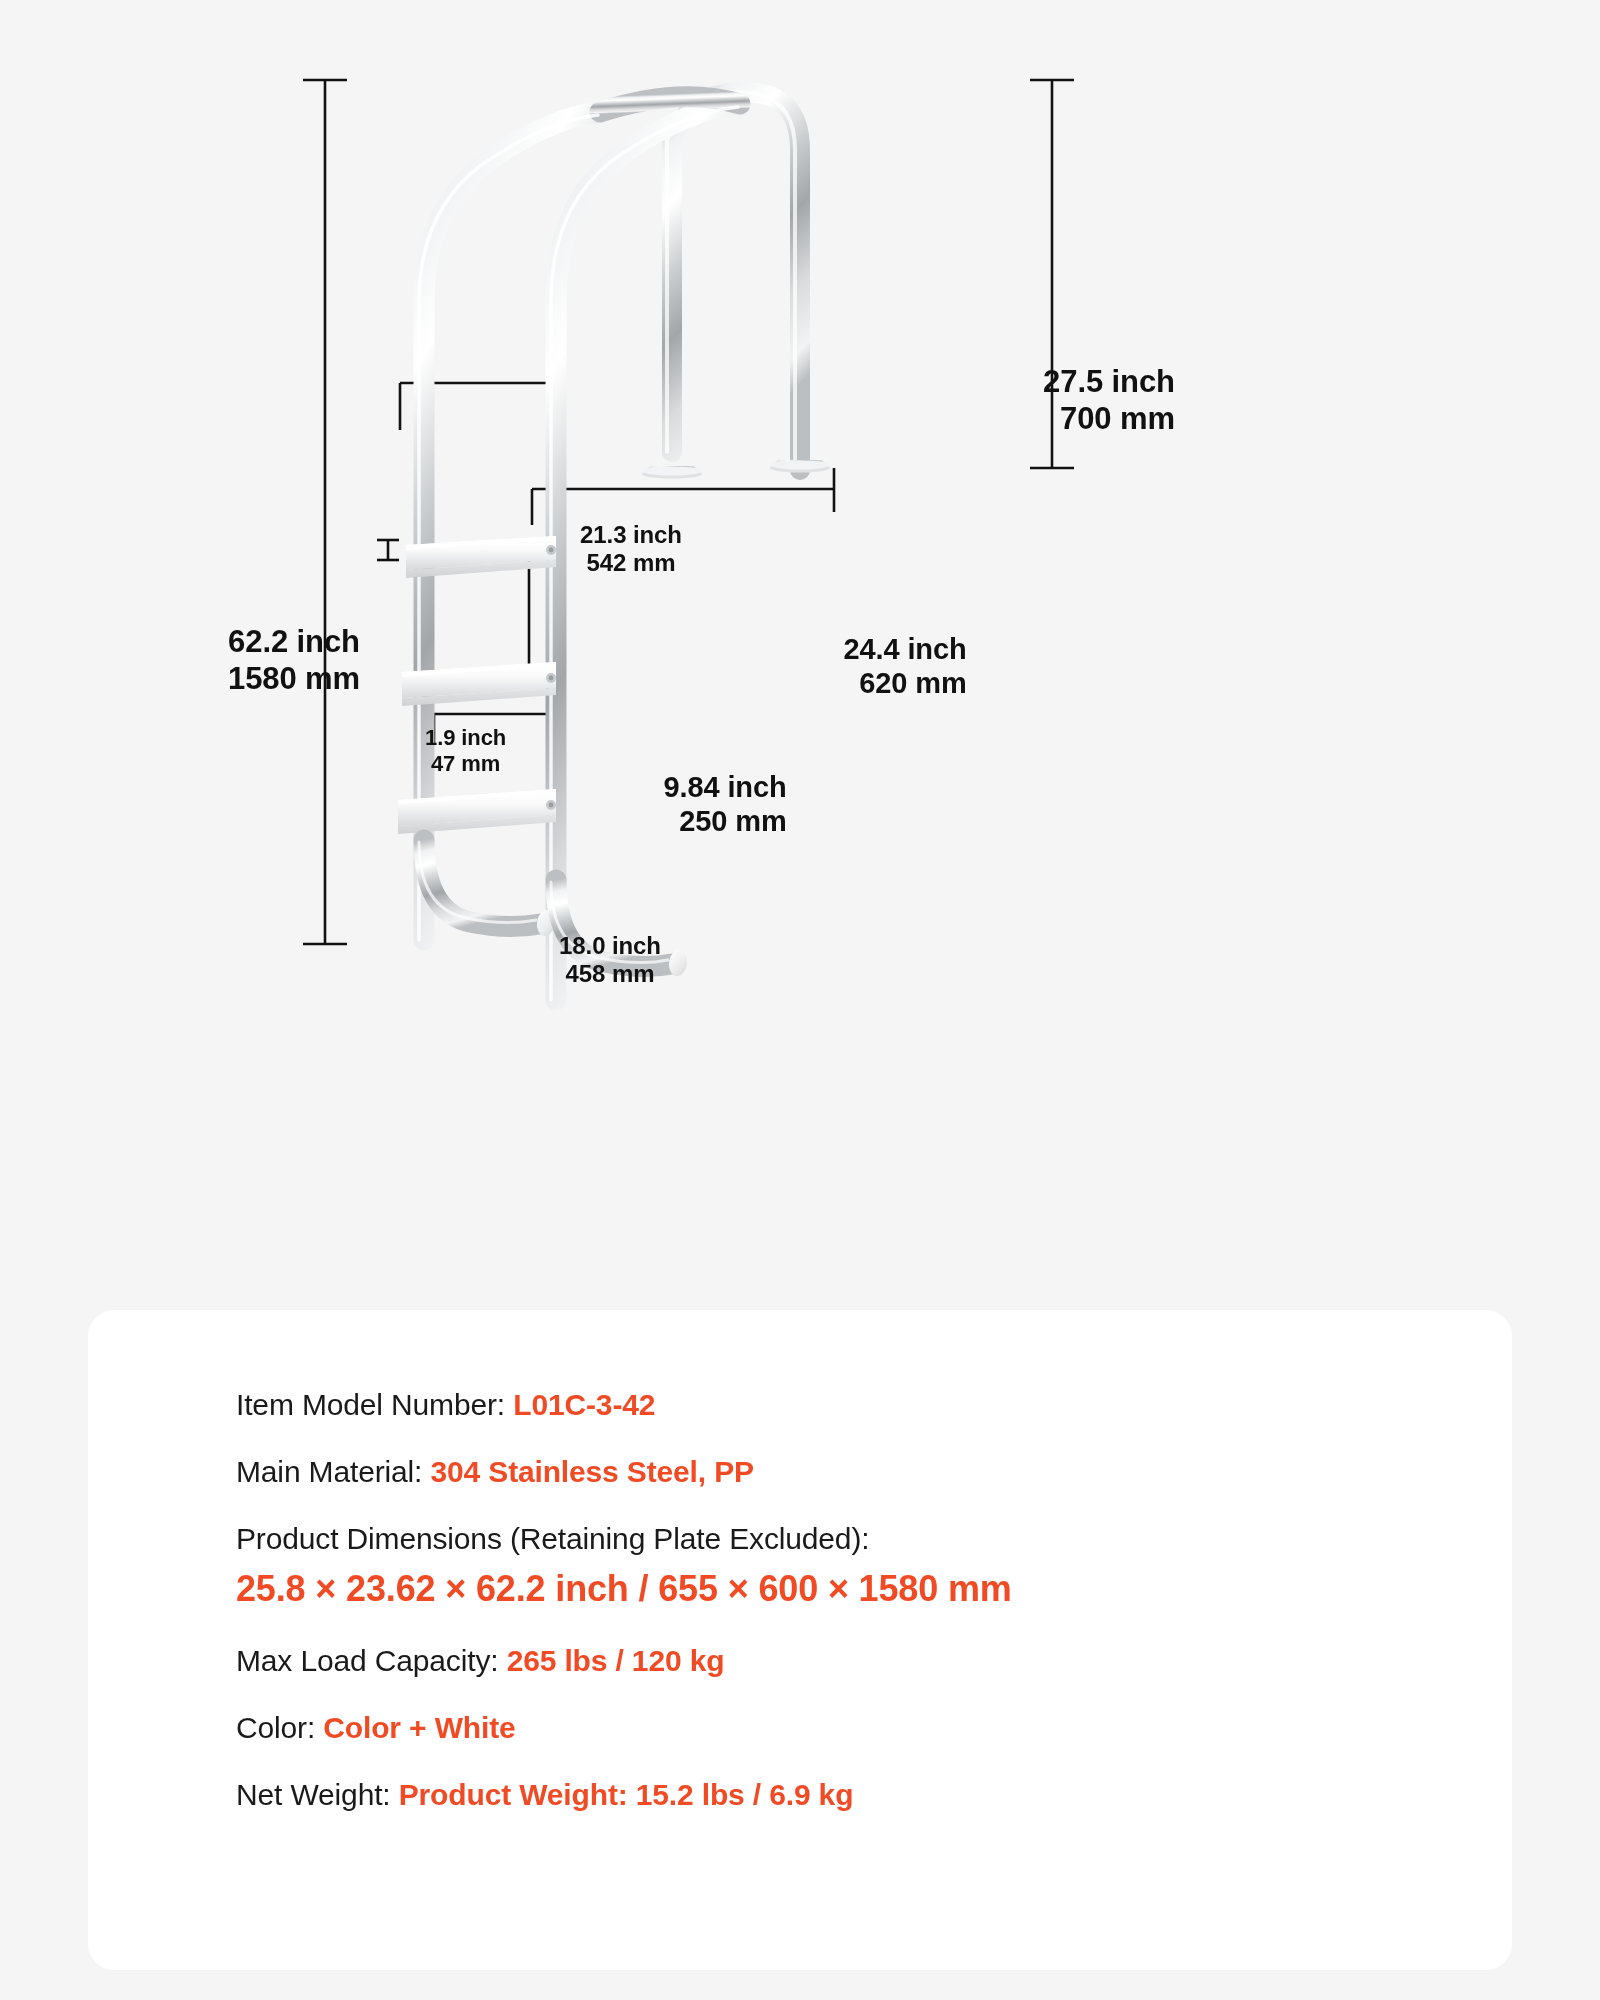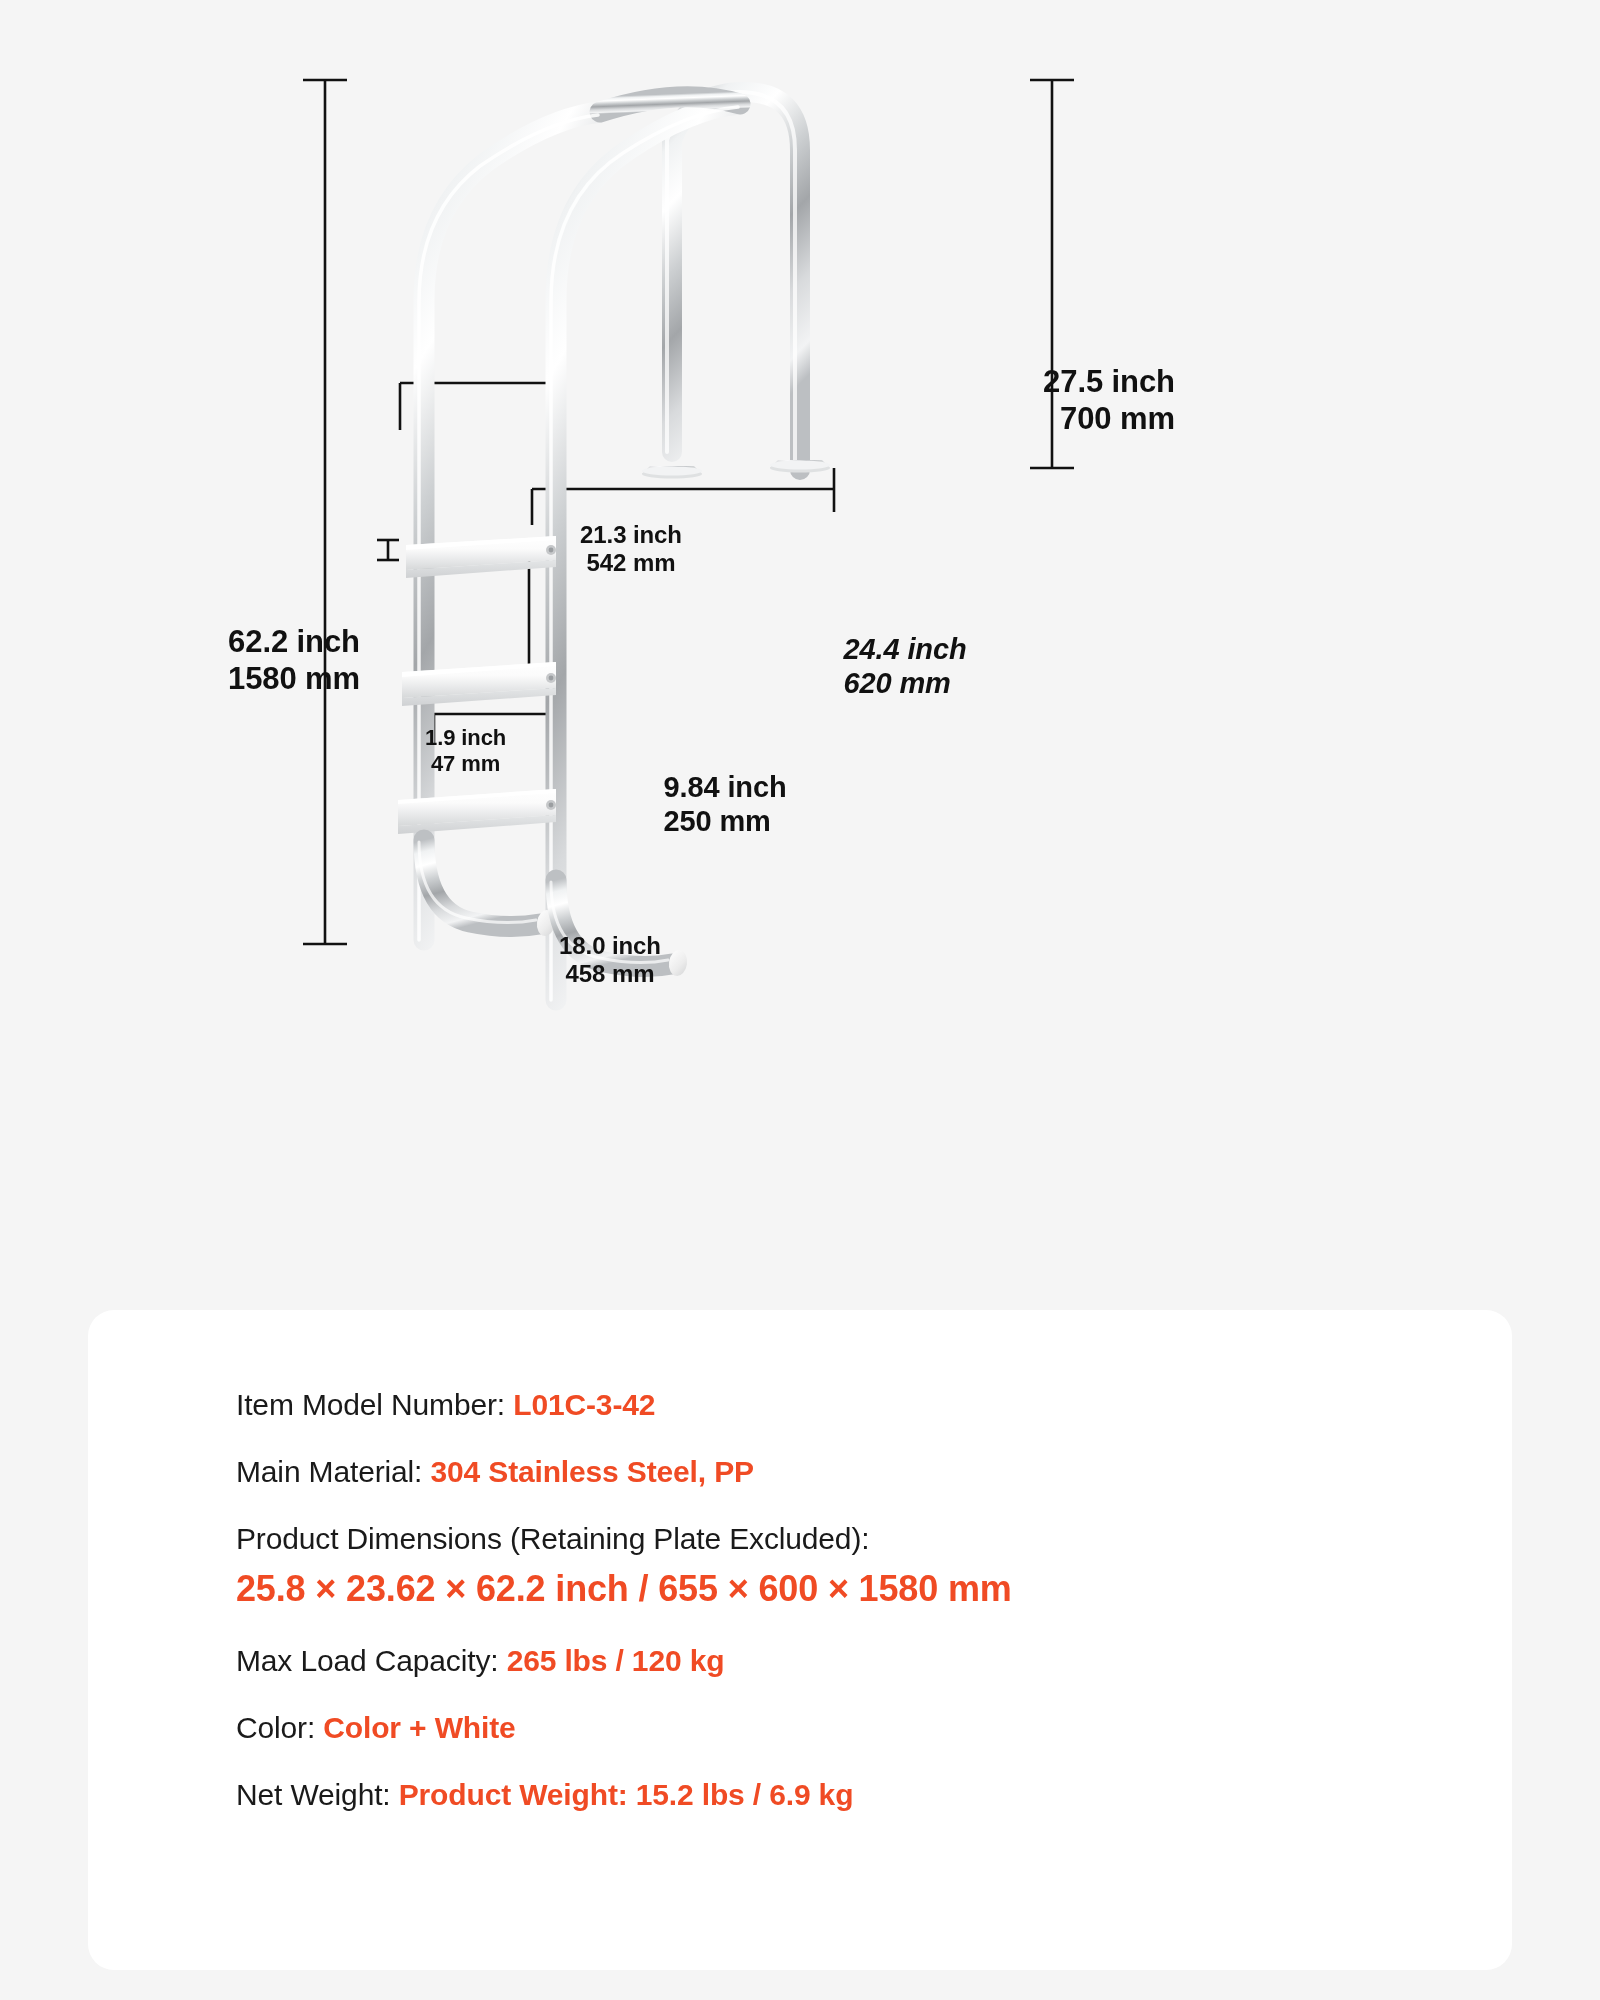--- a/index.html
+++ b/index.html
@@ -38,24 +38,24 @@
     white-space: nowrap;
     letter-spacing: -0.1px;
   }
   .dim-label .ln { display: block; }
 
   #label-total          { left: 228px; top: 624px; font-size: 31px; text-align: center; }
   #label-top-height     { left: 1109px; top: 364px; font-size: 31px; text-align: right;
                           transform: translateX(-50%); }
   #label-inner-width    { left: 631px; top: 521px; font-size: 24px; text-align: center;
                           transform: translateX(-50%); }
-  #label-depth          { left: 905px; top: 632px; font-size: 29px; text-align: left;
-                          transform: translateX(-50%); font-style: italic; }
+  #label-depth          { left: 905px; top: 632px; font-size: 29px; text-align: right;
+                          transform: translateX(-50%); }
   #label-step-thick     { left: 425px; top: 725px; font-size: 22px; text-align: center; }
-  #label-step-space     { left: 725px; top: 770px; font-size: 29px; text-align: left;
+  #label-step-space     { left: 725px; top: 770px; font-size: 29px; text-align: right;
                           transform: translateX(-50%); }
   #label-step-width     { left: 610px; top: 932px; font-size: 24px; text-align: center;
                           transform: translateX(-50%); }
 
   
   #spec-card {
     position: absolute;
     left: 88px;
     top: 1310px;
     width: 1424px;

